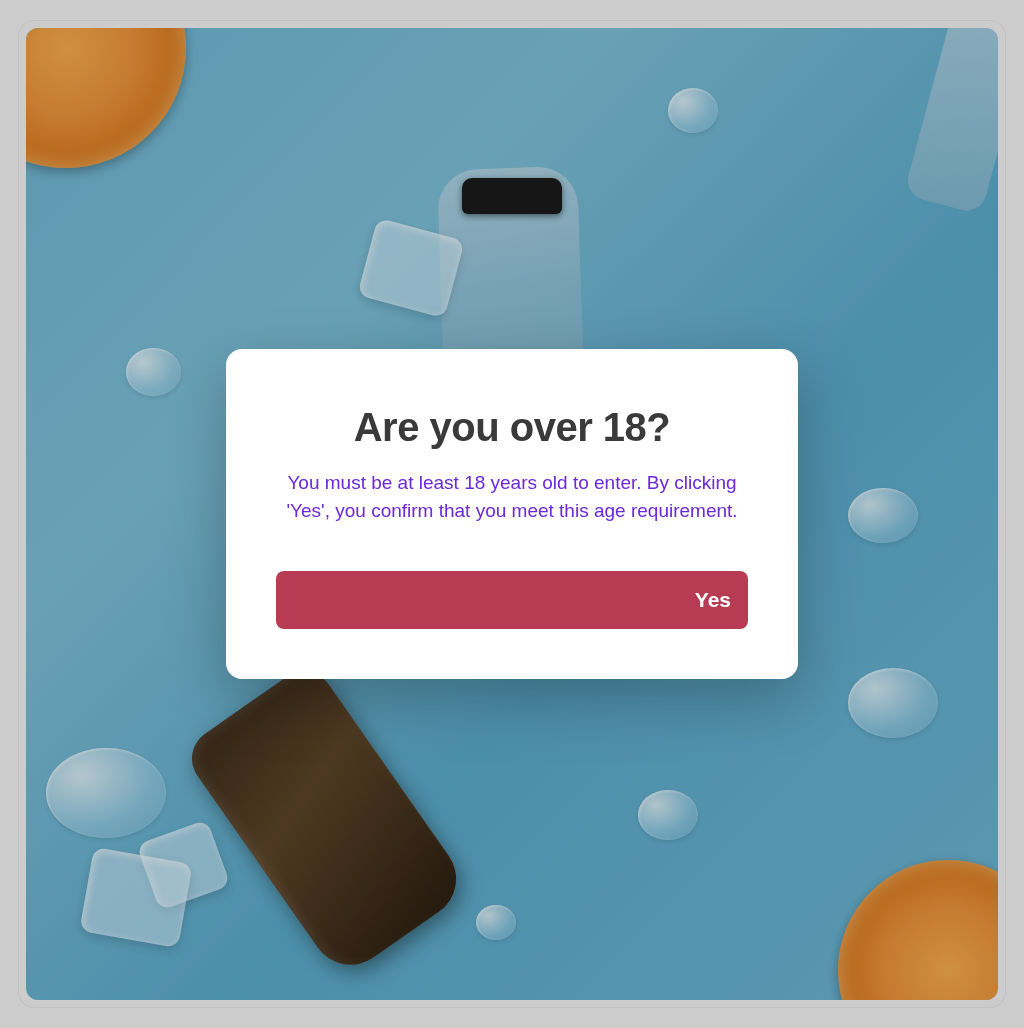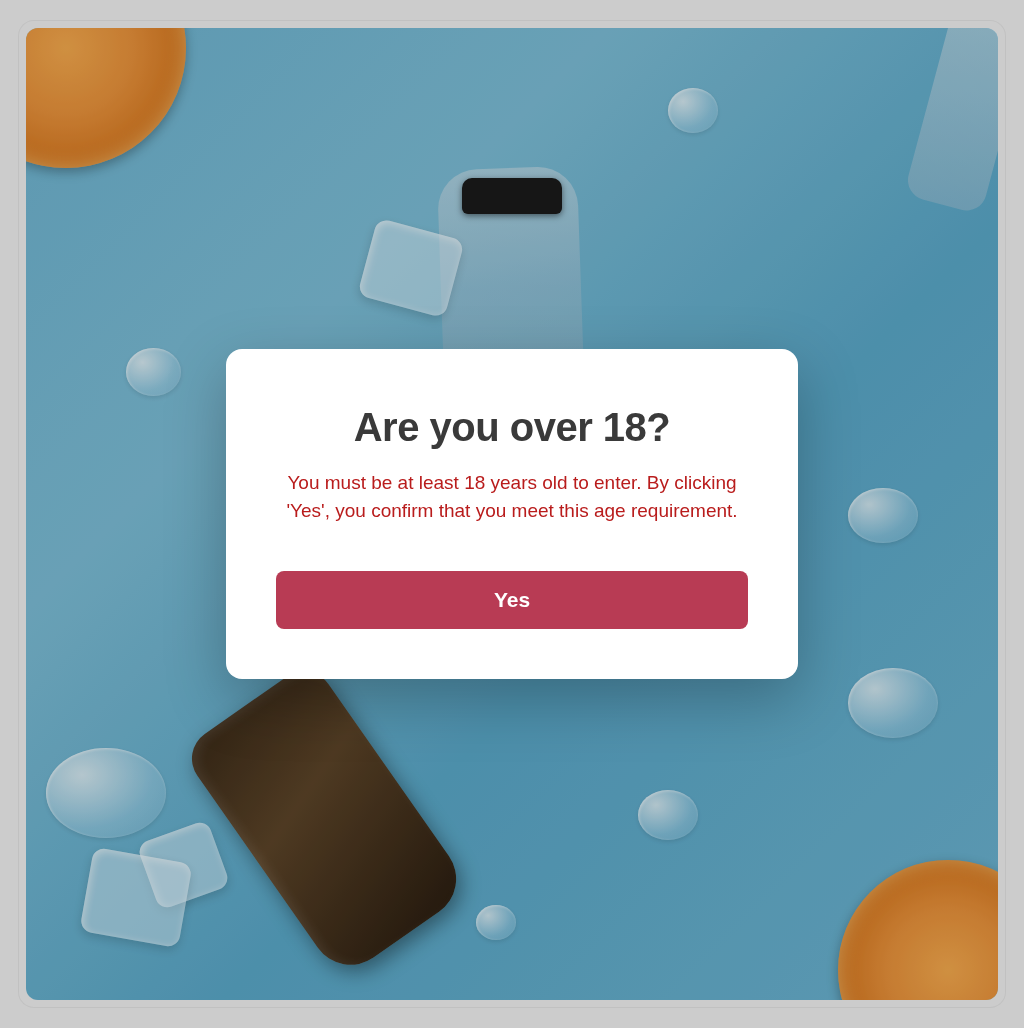--- a/index.html
+++ b/index.html
@@ -159,21 +159,21 @@
       font-size: 40px;
       font-weight: 800;
       color: #3a3a3a;
       margin-bottom: 19px;
       letter-spacing: -0.5px;
     }
     
     .modal-body {
       font-size: 19px;
       line-height: 1.45;
-      color: #b91c1c;
+      color: #6d28d9;
       margin-bottom: 46px;
       padding: 0 4px;
     }
     
     .btn {
       display: block;
       width: 100%;
       padding: 17px;
       font-size: 21px;
       font-weight: 700;
@@ -183,20 +183,21 @@
       margin-bottom: 14px;
     }
     
     .btn:last-child {
       margin-bottom: 0;
     }
     
     .btn-primary {
       background: #b83b54;
       color: #ffffff;
+      text-align: right;
     }
     
     .btn-secondary {
       background: #d6d6d6;
       color: #4a4a4a;
     }
   </style>
 </head>
 <body>
 

